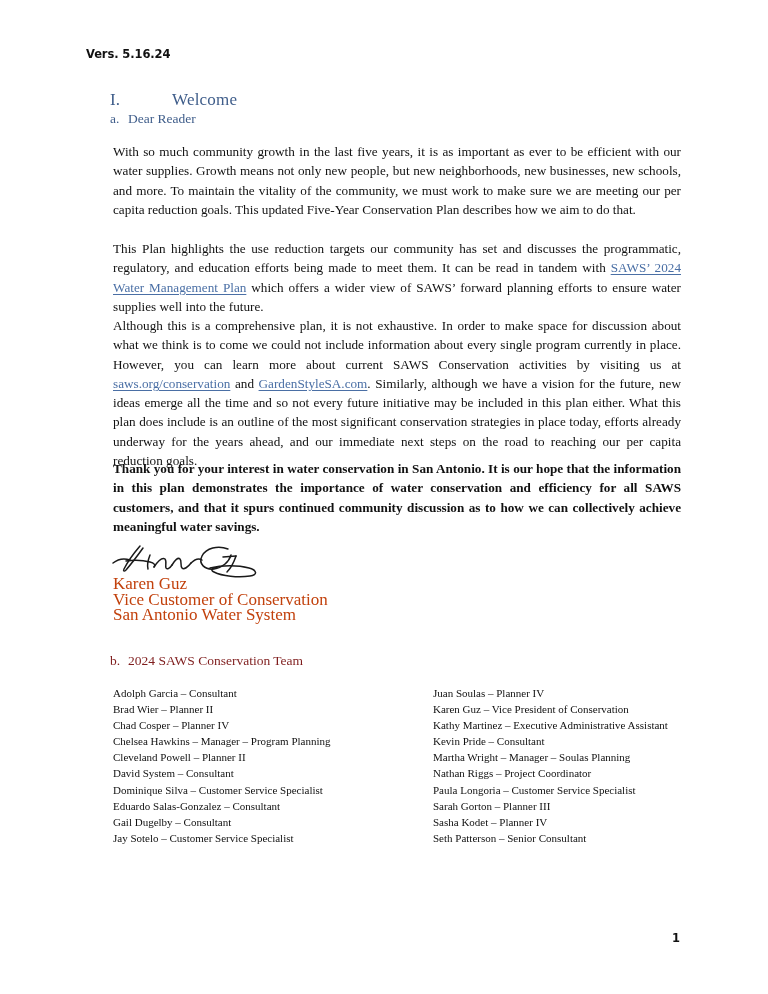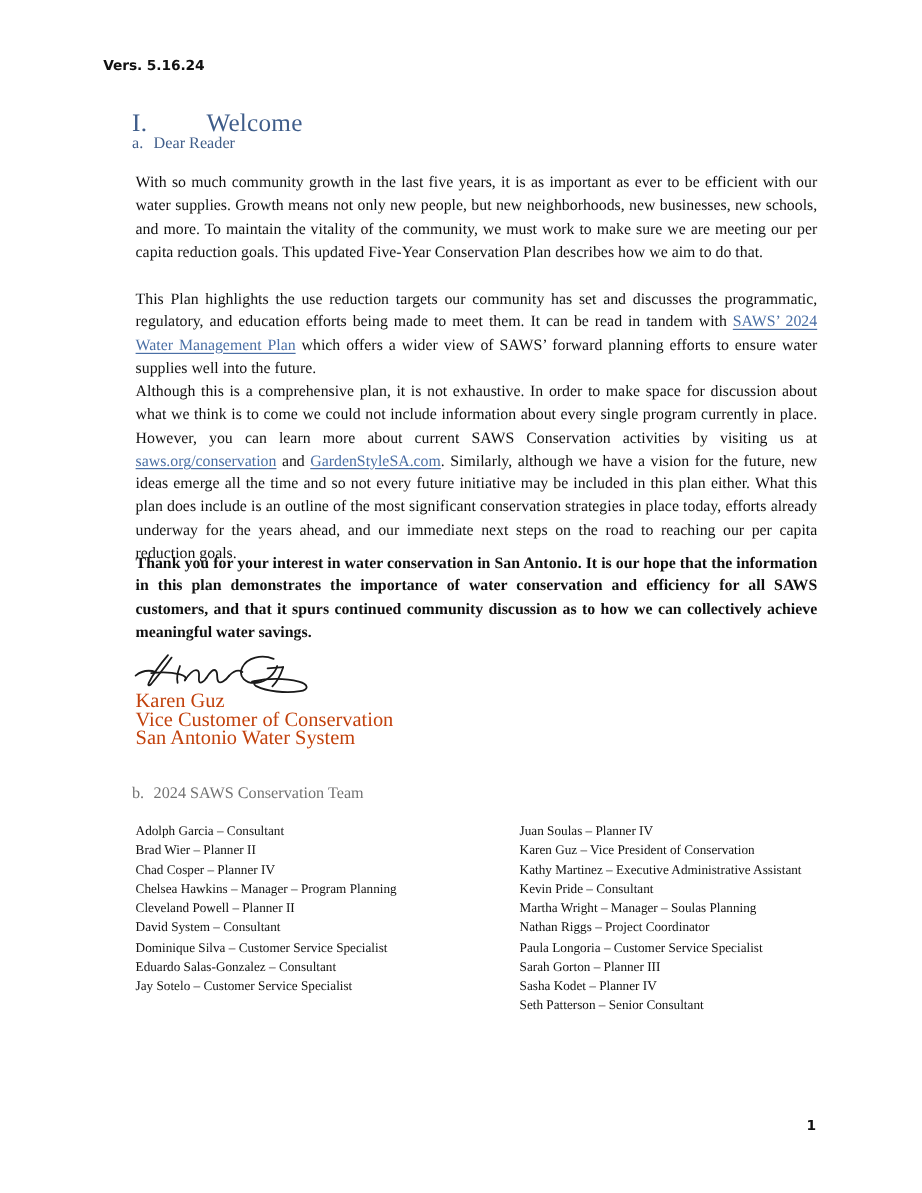--- a/index.html
+++ b/index.html
@@ -34,39 +34,39 @@
     letter-spacing: -0.1px;
   }
 
   
   .heading-level1 {
     position: absolute;
     left: 110px;
     top: 90px;
     width: 480px;
     color: #3F5D8A;
-    font-size: 21px;
+    font-size: 17px;
     letter-spacing: 0.2px;
   }
   .heading-level1 .num { display: inline-block; width: 62px; }
 
   .heading-level2 {
     position: absolute;
     left: 110px;
     top: 111px;
     color: #3F5D8A;
     font-size: 13.5px;
   }
   .heading-level2 .num { display: inline-block; width: 18px; }
 
   .heading-team {
     position: absolute;
     left: 110px;
     top: 653px;
-    color: #737373;
+    color: #7f1d1d;
     font-size: 13.5px;
   }
   .heading-team .num { display: inline-block; width: 18px; }
 
   
   .body-block {
     position: absolute;
     left: 113px;
     width: 568px;
     font-size: 13.2px;
@@ -192,20 +192,21 @@
   <div class="team-columns">
     <div class="team-col team-col-left">
         <div class="team-entry">Adolph Garcia – Consultant</div>
         <div class="team-entry">Brad Wier – Planner II</div>
         <div class="team-entry">Chad Cosper – Planner IV</div>
         <div class="team-entry">Chelsea Hawkins – Manager – Program Planning</div>
         <div class="team-entry">Cleveland Powell – Planner II</div>
         <div class="team-entry">David System – Consultant</div>
         <div class="team-entry">Dominique Silva – Customer Service Specialist</div>
         <div class="team-entry">Eduardo Salas-Gonzalez – Consultant</div>
+        <div class="team-entry">Gail Dugelby – Consultant</div>
         <div class="team-entry">Jay Sotelo – Customer Service Specialist</div>
       </div>
     <div class="team-col team-col-right">
         <div class="team-entry">Juan Soulas – Planner IV</div>
         <div class="team-entry">Karen Guz – Vice President of Conservation</div>
         <div class="team-entry">Kathy Martinez – Executive Administrative Assistant</div>
         <div class="team-entry">Kevin Pride – Consultant</div>
         <div class="team-entry">Martha Wright – Manager – Soulas Planning</div>
         <div class="team-entry">Nathan Riggs – Project Coordinator</div>
         <div class="team-entry">Paula Longoria – Customer Service Specialist</div>

